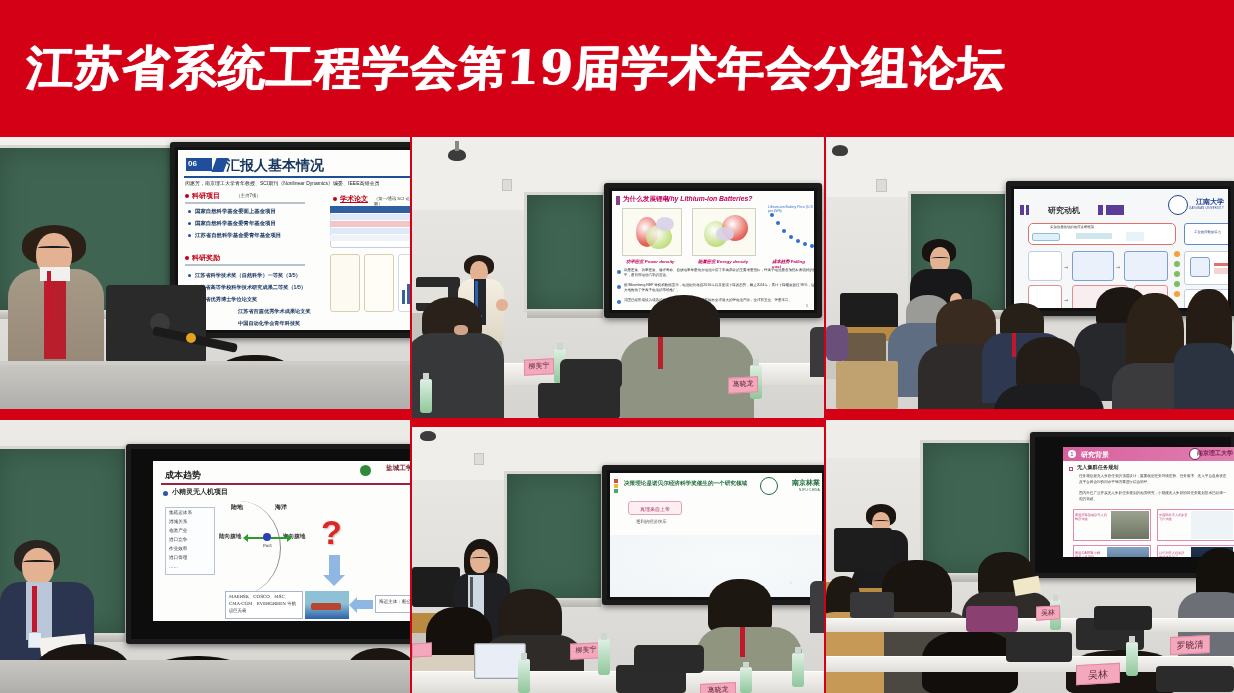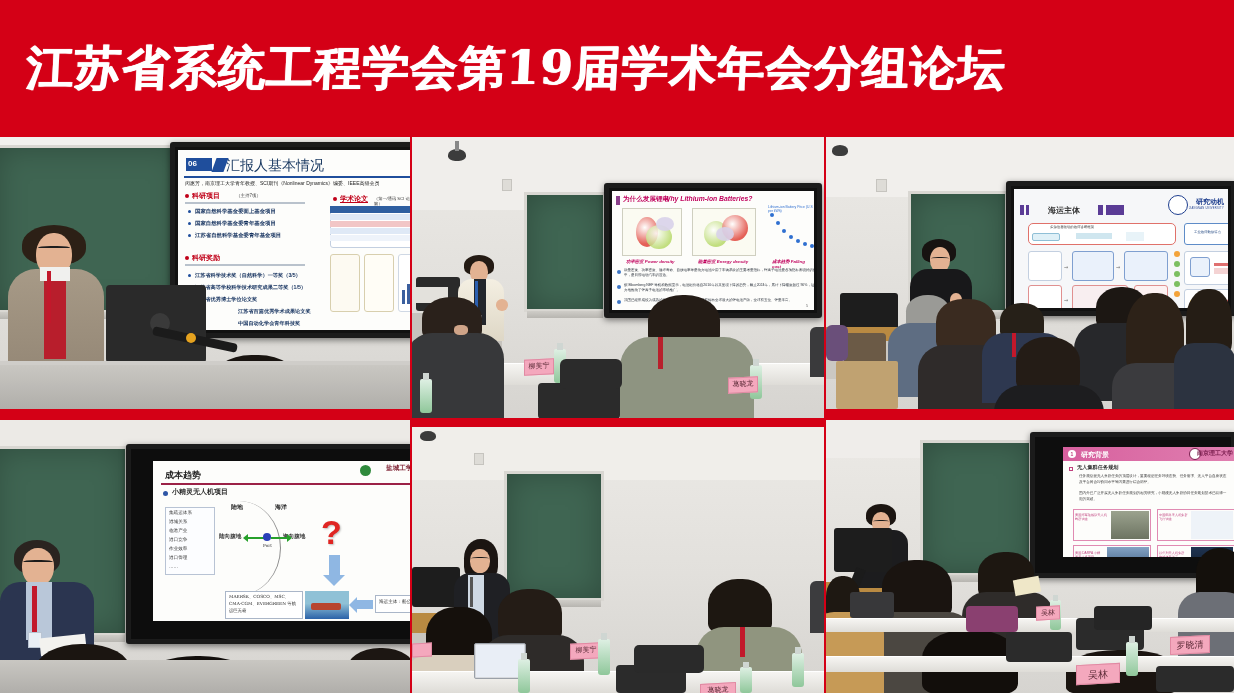--- a/index.html
+++ b/index.html
@@ -73,21 +73,21 @@
   .bottle:after{content:"";position:absolute;left:28%;top:-18%;width:44%;height:20%;background:#cfd6d2;}
   .nameplate {
     position:absolute; background:#f4a8bd; border:1px solid #e08aa3;
     color:#5a2a36; font-size:7px; text-align:center; line-height:1.9;
     font-family:"DejaVu Serif",serif; transform:skewY(-3deg);
     overflow:hidden; white-space:nowrap;
   }
   .lanyard { position:absolute; background:#c2182b; }
 
   
-  .s-title { position:absolute; font-weight:normal; color:#1a3d72; white-space:nowrap; }
+  .s-title { position:absolute; font-weight:bold; color:#1a3d72; white-space:nowrap; }
   .s-bar { position:absolute; }
   .s-line { position:absolute; background:#b9c2cc; height:1.5px; }
   .s-txt { position:absolute; font-size:4.4px; color:#29303a; line-height:1.55; white-space:nowrap; }
   .s-box { position:absolute; border:1px solid #9fb5d8; border-radius:3px; background:#f3f7fd; }
   .chip { position:absolute; border-radius:2px; }
   .logo { position:absolute; border-radius:50%; }
 
   .blur { filter:blur(.35px); }
 </style>
 </head>
@@ -274,26 +274,26 @@
         <div style="position:absolute;left:0;top:0;width:100%;height:22%;background:#f1efec;"></div>
         <div style="position:absolute;left:6px;top:8px;width:16px;height:11px;border-radius:50% 50% 40% 40%;background:#3c3c3c;"></div>
         <div style="position:absolute;left:50px;top:42px;width:11px;height:13px;background:#dedcd7;border:1px solid #c6c4bf;"></div>
 
         <div class="board" style="left:82px;top:54px;width:100px;height:122px;"></div>
 
         <div class="screen" style="left:180px;top:44px;width:230px;height:135px;">
           <div class="slide slide-dark">
             <div style="position:absolute;left:6px;top:16px;width:4px;height:10px;background:#5b3c96;"></div>
             <div style="position:absolute;left:12px;top:16px;width:3px;height:10px;background:#5b3c96;"></div>
-            <div style="position:absolute;left:34px;top:16px;font-size:8px;font-weight:bold;color:#333;">海运主体</div>
+            <div style="position:absolute;left:34px;top:16px;font-size:8px;font-weight:bold;color:#333;">研究动机</div>
             <div style="position:absolute;left:84px;top:16px;width:5px;height:10px;background:#5b3c96;"></div>
             <div style="position:absolute;left:92px;top:16px;width:18px;height:10px;background:#5b3c96;"></div>
 
             <div class="logo" style="right:40px;top:6px;width:20px;height:20px;border:1.6px solid #1f3f8f;background:#fff;"></div>
-            <div style="position:absolute;right:4px;top:8px;font-size:7px;font-weight:bold;color:#1f3f8f;font-family:'DejaVu Serif',serif;">研究动机</div>
+            <div style="position:absolute;right:4px;top:8px;font-size:7px;font-weight:bold;color:#1f3f8f;font-family:'DejaVu Serif',serif;">江南大学</div>
             <div style="position:absolute;right:4px;top:18px;font-size:2.6px;color:#1f3f8f;letter-spacing:.3px;">JIANGNAN UNIVERSITY</div>
 
             <div style="position:absolute;left:14px;top:34px;width:148px;height:22px;border:1.2px solid #e0716a;border-radius:5px;background:#fff;"></div>
             <div style="position:absolute;left:36px;top:36px;font-size:3.4px;color:#444;">多源信息驱动的故障诊断框架</div>
             <div style="position:absolute;left:18px;top:44px;width:28px;height:8px;background:#dff0f7;border:1px solid #8fbfd6;border-radius:2px;"></div>
             <div style="position:absolute;left:62px;top:44px;width:36px;height:6px;background:#cfe6ef;"></div>
             <div style="position:absolute;left:112px;top:43px;width:18px;height:9px;background:#e8f3f8;"></div>
 
             <div class="s-box" style="left:170px;top:34px;width:54px;height:22px;border-color:#5e8cc8;background:#fff;"></div>
             <div style="position:absolute;left:180px;top:41px;font-size:3.4px;color:#2b4f86;">工业故障数据特点</div>
@@ -442,20 +442,38 @@
 
     <div class="cell c5">
       <div class="photo">
         <div class="wall"></div>
         <div style="position:absolute;left:0;top:0;width:100%;height:20%;background:#f0eeea;"></div>
         <div style="position:absolute;left:8px;top:4px;width:16px;height:10px;border-radius:50% 50% 40% 40%;background:#3c3c3c;"></div>
         <div style="position:absolute;left:62px;top:26px;width:10px;height:12px;background:#dedcd7;border:1px solid #c6c4bf;"></div>
 
         <div class="board" style="left:92px;top:44px;width:100px;height:130px;"></div>
 
+        <div class="screen" style="left:190px;top:38px;width:228px;height:140px;">
+          <div class="slide">
+            <div style="position:absolute;left:4px;top:6px;width:4px;height:4px;background:#d94f3d;"></div>
+            <div style="position:absolute;left:4px;top:11px;width:4px;height:4px;background:#e8b93a;"></div>
+            <div style="position:absolute;left:4px;top:16px;width:4px;height:4px;background:#4aa86a;"></div>
+            <div style="position:absolute;left:14px;top:7px;font-size:5.6px;font-weight:bold;color:#1e6b3c;">决策理论是诺贝尔经济科学奖催生的一个研究领域</div>
+
+            <div class="logo" style="right:44px;top:4px;width:18px;height:18px;border:1.4px solid #1e6b3c;background:#fff;"></div>
+            <div style="position:absolute;right:2px;top:5px;font-size:7px;font-weight:bold;color:#1e6b3c;font-family:'DejaVu Serif',serif;">南京林業</div>
+            <div style="position:absolute;right:2px;top:15px;font-size:3px;color:#1e6b3c;letter-spacing:.3px;">NJFU·CHINA</div>
+
+            <div style="position:absolute;left:18px;top:28px;width:54px;height:14px;border:1px solid #e4a2b8;border-radius:3px;background:#fdeef3;font-size:5px;color:#a8315c;text-align:center;line-height:14px;">真理来自上帝</div>
+            <div style="position:absolute;left:26px;top:46px;font-size:4.4px;color:#555;">逐利的经济快乐</div>
+
+            <div style="position:absolute;right:30px;bottom:12px;font-size:3.4px;color:#888;">1</div>
+            <div style="position:absolute;left:0;top:62px;right:0;bottom:0;background:radial-gradient(ellipse at 60% 40%,#f4f8fb 0%,#e9eff4 100%);opacity:.6;"></div>
+          </div>
+        </div>
 
         <div class="monitor" style="left:0;top:140px;width:48px;height:40px;"></div>
         <div style="position:absolute;left:0;top:186px;width:92px;height:22px;background:#b98a42;"></div>
         <div style="position:absolute;left:0;top:206px;width:92px;height:40px;background:#c8c5bf;"></div>
 
         <div style="position:absolute;left:52px;top:112px;width:34px;height:40px;background:#1b1512;border-radius:48% 48% 30% 30%;"></div>
         <div class="face" style="left:58px;top:122px;width:20px;height:24px;"></div>
         <div style="position:absolute;left:59px;top:130px;width:18px;height:4px;border-top:1.6px solid #1a1a1a;border-radius:40%;"></div>
         <div class="body" style="left:42px;top:146px;width:56px;height:78px;background:#1f2024;border-radius:16px 16px 0 0;"></div>
         <div style="position:absolute;left:56px;top:148px;width:16px;height:42px;background:#cfd9e4;"></div>

